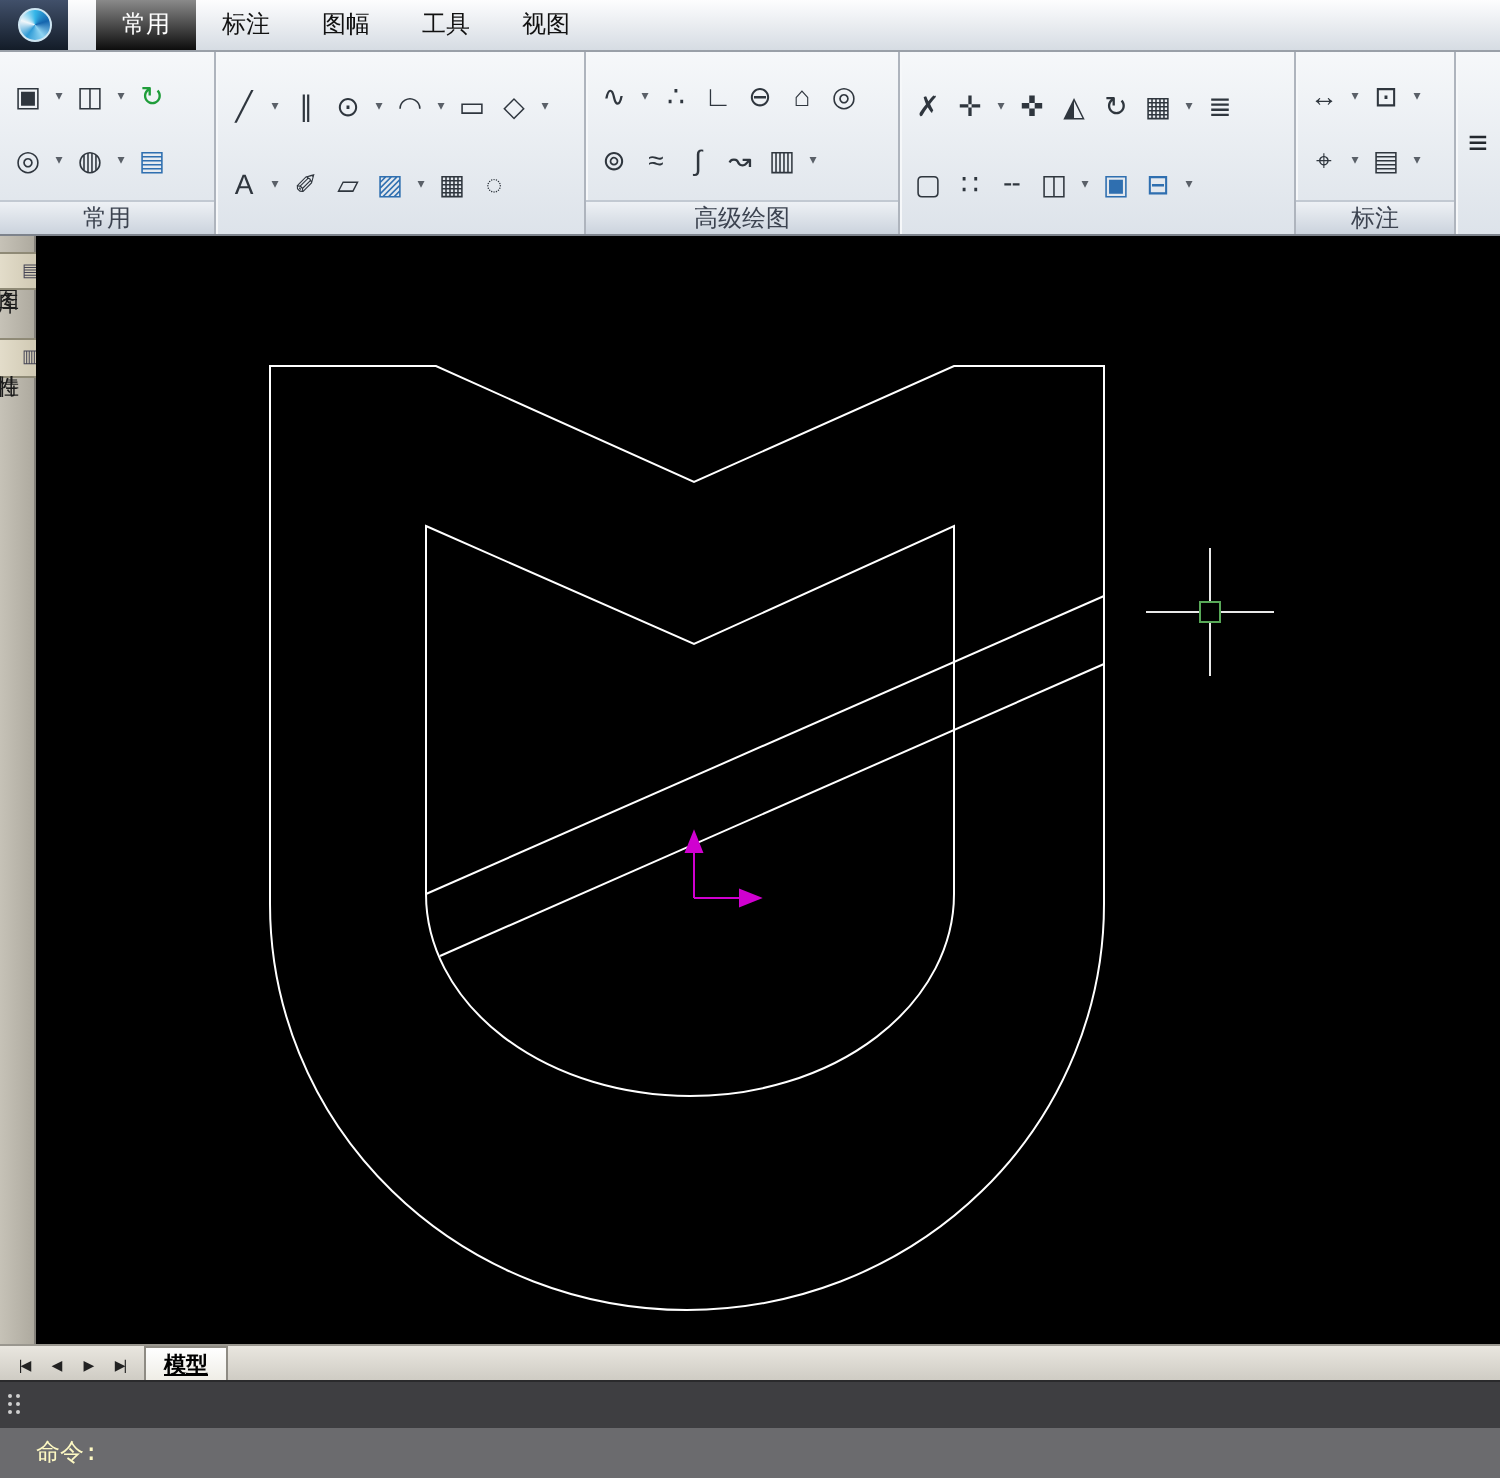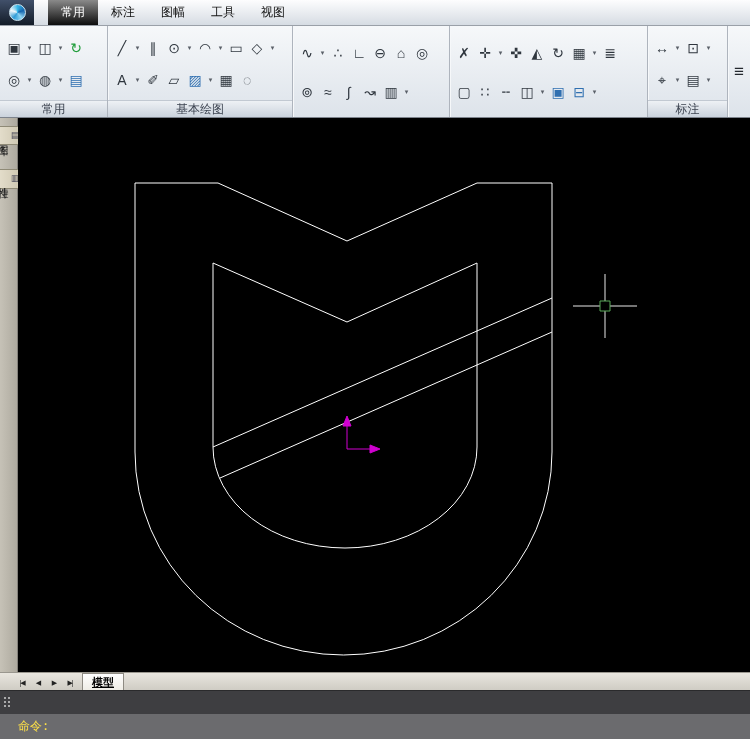--- a/index.html
+++ b/index.html
@@ -47,34 +47,34 @@
     background:linear-gradient(90deg,#e8e2d0,#cdc6b0);border:1px solid #8f8a76;border-left:none;
     border-radius:0 3px 3px 0;padding:4px 1px;display:flex;flex-direction:column;align-items:center;
     gap:3px;cursor:default;line-height:1.05}
   .stab0{margin-top:8px}.stab1{margin-top:24px}
   .sicon{writing-mode:horizontal-tb;font-size:9px;color:#445}
   .canvas{flex:1;background:#000;position:relative}
   .canvas svg{position:absolute;left:0;top:0;width:100%;height:100%;display:block}
 
   
   .modelbar{height:18px;background:linear-gradient(#e9e6df,#cfccc4);border-top:1px solid #9a978f;
-    display:flex;align-items:flex-end;padding-left:14px}
+    display:flex;align-items:flex-end;padding-left:4px}
   .nav{width:16px;height:15px;display:flex;align-items:center;justify-content:center;
     font-size:7px;color:#222;cursor:default;letter-spacing:-1px}
   .modeltab{height:17px;margin-left:4px;background:linear-gradient(#ffffff,#efede6);
     border:1px solid #8e8b83;border-bottom:none;font-size:11px;font-weight:bold;color:#000;
     padding:0 9px;display:flex;align-items:center;text-decoration:underline;cursor:default}
 
   
   .cmdhist{height:24px;background:#3e3e41;border-top:1px solid #2a2a2c;position:relative}
   .grip{position:absolute;left:4px;top:6px;width:2px;height:2px;background:#cfcfcf;border-radius:50%;
     box-shadow:0 4px 0 #cfcfcf,0 8px 0 #cfcfcf,4px 0 0 #cfcfcf,4px 4px 0 #cfcfcf,4px 8px 0 #cfcfcf;
     cursor:move}
   .cmdline{height:25px;background:#6b6b6e;display:flex;align-items:center;padding-left:18px;
-    color:#fde047;font-family:"DejaVu Sans Mono",monospace;font-size:12px}
+    color:#fef9c3;font-family:"DejaVu Sans Mono",monospace;font-size:12px}
 </style>
 </head>
 <body>
 
 <div class="window" data-name="app-window">
 
   <div class="menubar" data-name="menu-bar">
     <div class="appbtn" data-name="app-menu-button">
       <span class="applogo" data-name="app-logo-icon"></span>
     </div>
@@ -126,21 +126,20 @@
               <span class="tbtn" data-name="text-icon">A</span>
               <span class="tbtn caret" data-name="text-dropdown">▾</span>
               <span class="tbtn" data-name="sketch-icon">✐</span>
               <span class="tbtn" data-name="region-icon">▱</span>
               <span class="tbtn c-blue" data-name="hatch-icon">▨</span>
               <span class="tbtn caret" data-name="hatch-dropdown">▾</span>
               <span class="tbtn" data-name="table-icon">▦</span>
               <span class="tbtn" data-name="wipeout-icon">◌</span>
             </div>
           </div>
-          <div class="rlabel" data-name="ribbon-group-label-basic-draw">基本绘图</div>
         </div>
         <div class="rgroup" data-name="ribbon-group-adv-draw">
           <div class="rrows">
             <div class="rrow">
               <span class="tbtn" data-name="polyline-icon">∿</span>
               <span class="tbtn caret" data-name="polyline-dropdown">▾</span>
               <span class="tbtn" data-name="point-icon">∴</span>
               <span class="tbtn" data-name="ray-icon">∟</span>
               <span class="tbtn" data-name="ellipse-icon">⊖</span>
               <span class="tbtn" data-name="polygon-tool-icon">⌂</span>
@@ -148,20 +147,21 @@
             </div>
             <div class="rrow">
               <span class="tbtn" data-name="donut-icon">⊚</span>
               <span class="tbtn" data-name="wave-line-icon">≈</span>
               <span class="tbtn" data-name="spline-icon">∫</span>
               <span class="tbtn" data-name="leader-icon">↝</span>
               <span class="tbtn" data-name="column-grid-icon">▥</span>
               <span class="tbtn caret" data-name="adv-more-dropdown">▾</span>
             </div>
           </div>
+          <div class="rlabel" data-name="ribbon-group-label-adv-draw">高级绘图</div>
         </div>
         <div class="rgroup" data-name="ribbon-group-modify">
           <div class="rrows">
             <div class="rrow">
               <span class="tbtn" data-name="erase-icon">✗</span>
               <span class="tbtn" data-name="move-icon">✛</span>
               <span class="tbtn caret" data-name="move-dropdown">▾</span>
               <span class="tbtn" data-name="stretch-icon">✜</span>
               <span class="tbtn" data-name="mirror-icon">◭</span>
               <span class="tbtn" data-name="rotate-icon">↻</span>

